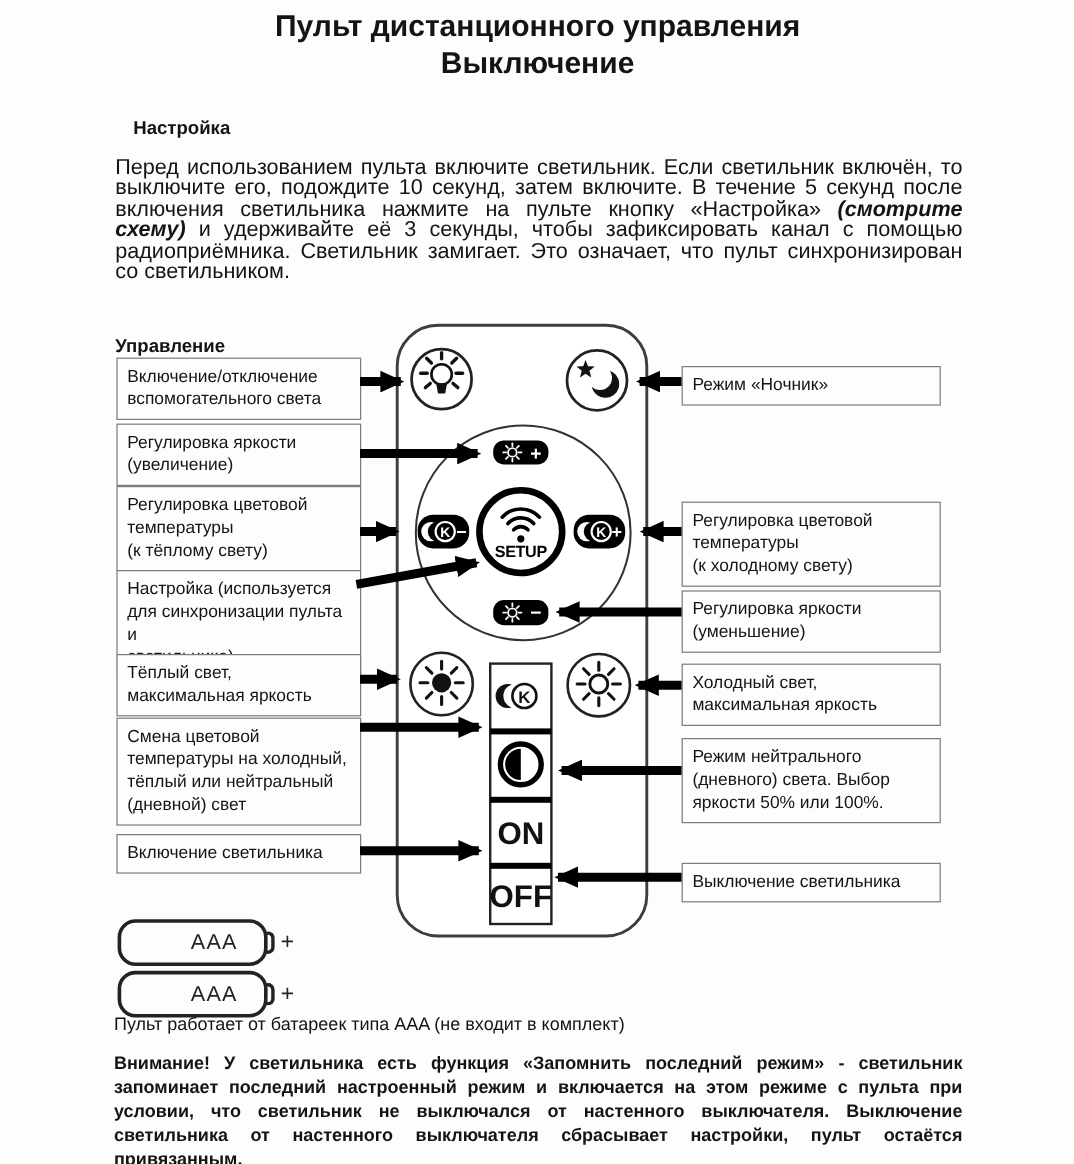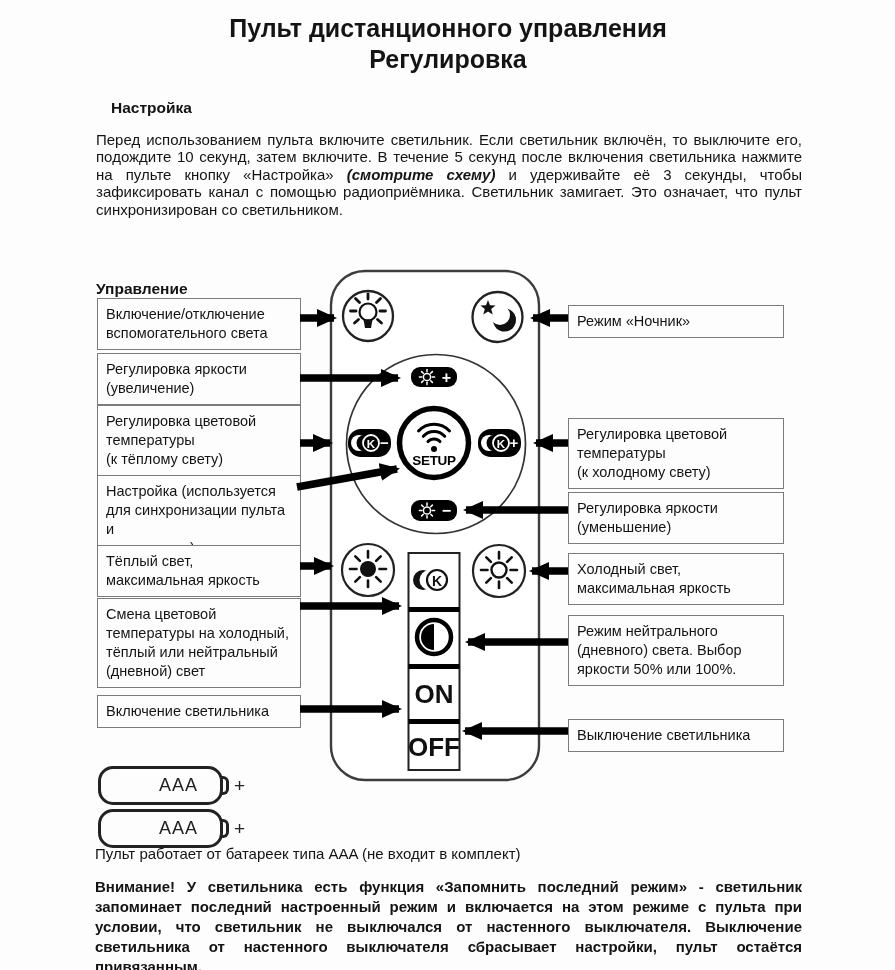--- a/index.html
+++ b/index.html
@@ -2,29 +2,29 @@
 <html lang="ru"><head>
 <meta charset="utf-8">
 <style>
   html,body{margin:0;padding:0;background:#ffffff;}
   .page{
     position:relative;width:895px;height:970px;overflow:hidden;
     background:#fdfdfd;color:#141414;
     font-family:"Liberation Sans", sans-serif;
   }
   .title{
-    position:absolute;left:95px;top:13px;width:706px;
+    position:absolute;left:95px;top:7px;width:706px;
     text-align:center;font-size:25px;font-weight:bold;line-height:31px;
   }
   .sec-heading{position:absolute;left:96px;font-size:15.5px;font-weight:bold;}
   .h-setup{top:99px;margin-left:15px;}
   .h-control{top:232px;margin-top:48px;}
   .para{
     position:absolute;left:96px;top:131px;width:706px;
-    font-size:15px;line-height:17.4px;text-align:justify;
+    font-size:18px;line-height:17.4px;text-align:justify;
   }
   .para .em{font-style:italic;font-weight:bold;}
   .co{
     position:absolute;border:1.4px solid #7b7b7b;background:#fdfdfd;
     font-size:14.5px;line-height:19px;padding:6px 8px;
     white-space:pre-line;box-sizing:border-box;
   }
   .co.l{left:97px;width:204px;}
   .co.r{left:568px;width:216px;}
   .diagram{position:absolute;left:0;top:255px;width:895px;height:530px;}
@@ -46,21 +46,21 @@
     font-size:15px;font-weight:bold;line-height:20px;text-align:justify;
   }
 </style>
 </head>
 <body>
 
 <div class="page">
 
   <div class="title">
     <div>Пульт дистанционного управления</div>
-    <div>Регулировка</div>
+    <div>Выключение</div>
   </div>
 
   <div class="sec-heading h-setup">Настройка</div>
 
   <div class="para"><span>Перед использованием пульта включите светильник. Если светильник включён, то выключите его, подождите 10 секунд, затем включите. В течение 5 секунд после включения светильника нажмите на пульте кнопку «Настройка» </span><span class="em">(смотрите схему)</span><span> и удерживайте её 3 секунды, чтобы зафиксировать канал с помощью радиоприёмника. Светильник замигает. Это означает, что пульт синхронизирован со светильником.</span></div>
 
   <div class="sec-heading h-control">Управление</div>
 
   <div class="co l" style="top:298px;min-height:42px">Включение/отключение
 вспомогательного света</div>

